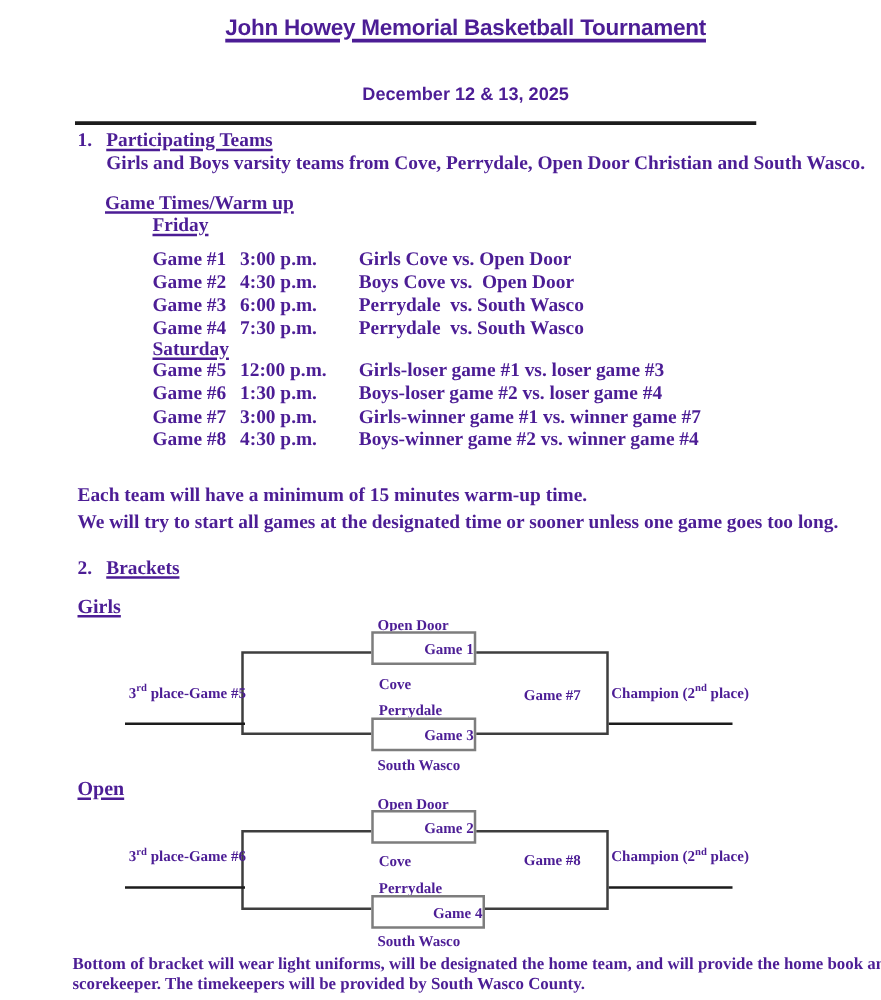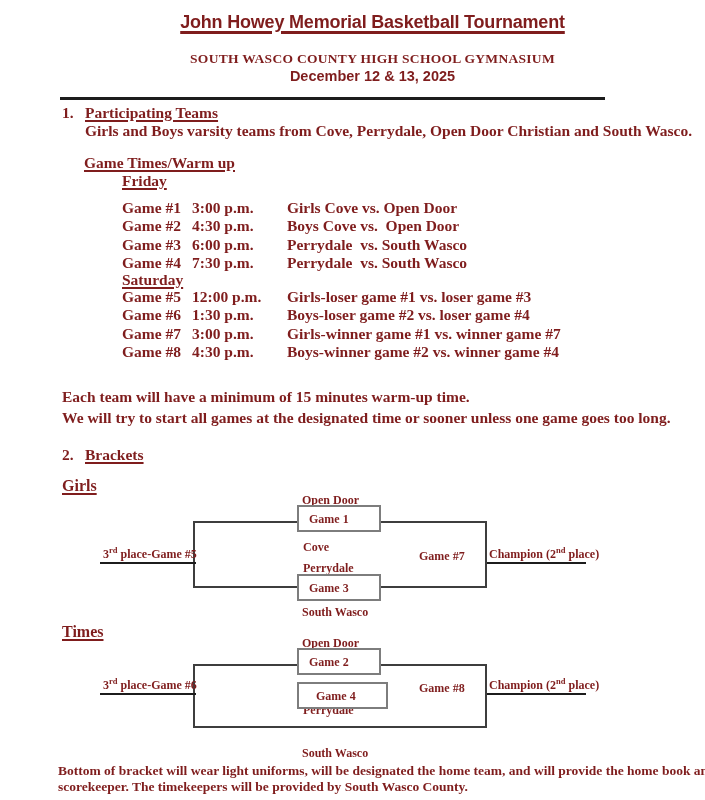--- a/index.html
+++ b/index.html
@@ -1,18 +1,18 @@
 <!DOCTYPE html>
 <html><head>
 <meta charset="utf-8">
 <style>
   html,body{margin:0;padding:0;background:#fff;}
   .page{
     position:relative;width:705px;height:800px;background:#ffffff;
-    font-family:"Liberation Serif",serif;font-weight:bold;color:#7f1d1d;
+    font-family:"Liberation Serif",serif;font-weight:bold;color:#4c1d95;
     overflow:hidden;
   }
   .abs{position:absolute;white-space:nowrap;}
   .u{text-decoration:underline;text-decoration-thickness:2px;text-underline-offset:2px;}
   .u1{text-decoration:underline;text-decoration-thickness:1.5px;text-underline-offset:2px;}
   .doc-title{
     left:40px;width:665px;top:12px;text-align:center;
     font-family:"Liberation Sans",sans-serif;font-size:18px;
     text-decoration:underline;text-decoration-thickness:2.5px;text-underline-offset:3px;
     letter-spacing:-0.2px;
@@ -22,35 +22,34 @@
   .hrule{left:60px;top:97px;width:545px;height:3px;background:#1c1c1c;}
   .h15{font-size:15.5px;}
   .num{display:inline-block;width:23px;}
   .sched-row{display:flex;line-height:18.4px;font-size:15.5px;}
   .sched-row .c1{width:70px;white-space:pre;}
   .sched-row .c2{width:95px;white-space:pre;}
   .sched-row .c3{white-space:pre;}
   .bk-label{font-size:12px;}
   .bk-box{
     width:70px;height:23px;padding-left:10px;line-height:24px;
-    border:2px solid #7d7d7d;background:#ffffff;z-index:2;font-size:12px;
+    border:2px solid #7d7d7d;background:#ffffff;z-index:2;font-size:12px;text-align:right;
   }
   .bk-rect{border:2px solid #3e3e3e;z-index:1;}
-  .bk-line{border-bottom:2px solid #1c1c1c;font-size:12px;padding-bottom:0;z-index:2;}
+  .bk-line{border-bottom:2px solid #1c1c1c;font-size:12px;padding-bottom:16px;z-index:2;}
   sup{font-size:8.5px;vertical-align:super;line-height:0;}
   .note{font-size:15.5px;line-height:16.5px;}
   .footer-note{font-size:13.5px;line-height:16px;}
 </style>
 </head>
 <body>
 
 <div class="page">
 
   <div class="abs doc-title">John Howey Memorial Basketball Tournament</div>
-  <div class="abs venue">SOUTH WASCO COUNTY HIGH SCHOOL GYMNASIUM</div>
   <div class="abs date-line">December 12 &amp; 13, 2025</div>
   <div class="abs hrule"></div>
 
   <div class="abs h15" style="left:62px;top:104px;">
     <span class="num">1.</span><span class="u">Participating Teams</span>
   </div>
   <div class="abs h15" style="left:85px;top:122px;">Girls and Boys varsity teams from Cove, Perrydale, Open Door Christian and South Wasco.</div>
 
   <div class="abs h15 u" style="left:84px;top:154px;">Game Times/Warm up</div>
 
@@ -119,33 +118,33 @@
     <span>3</span><sup>rd</sup><span> place-Game #5</span>
   </div>
   <div class="abs bk-label" style="left:419px;top:549px;z-index:2;">Game #7</div>
   <div class="abs bk-line" style="left:487px;top:547px;width:97px;padding-left:2px;">
     <span>Champion (2</span><sup>nd</sup><span> place)</span>
   </div>
   <div class="abs bk-label" style="left:303px;top:561px;z-index:2;">Perrydale</div>
   <div class="abs bk-box" style="left:297px;top:574px;">Game 3</div>
   <div class="abs bk-label" style="left:302px;top:605px;">South Wasco</div>
 
-  <div class="abs u" style="left:62px;top:623px;font-size:16px;">Times</div>
+  <div class="abs u" style="left:62px;top:623px;font-size:16px;">Open</div>
 
   <div class="abs bk-label u1" style="left:302px;top:636px;">Open Door</div>
   <div class="abs bk-rect" style="left:193px;top:664px;width:290px;height:60px;"></div>
   <div class="abs bk-box" style="left:297px;top:648px;">Game 2</div>
   <div class="abs bk-label" style="left:303px;top:682px;z-index:2;">Cove</div>
   <div class="abs bk-line" style="left:100px;top:678px;width:93px;padding-left:3px;">
     <span>3</span><sup>rd</sup><span> place-Game #6</span>
   </div>
   <div class="abs bk-label" style="left:419px;top:681px;z-index:2;">Game #8</div>
   <div class="abs bk-line" style="left:487px;top:678px;width:97px;padding-left:2px;">
     <span>Champion (2</span><sup>nd</sup><span> place)</span>
   </div>
   <div class="abs bk-label" style="left:303px;top:703px;z-index:2;">Perrydale</div>
-  <div class="abs bk-box" style="left:297px;top:682px;padding-left:17px;">Game 4</div>
+  <div class="abs bk-box" style="left:297px;top:716px;padding-left:17px;">Game 4</div>
   <div class="abs bk-label" style="left:302px;top:746px;">South Wasco</div>
 
   <div class="abs footer-note" style="left:58px;top:763px;">Bottom of bracket will wear light uniforms, will be designated the home team, and will provide the home book and</div>
   <div class="abs footer-note" style="left:58px;top:779px;">scorekeeper. The timekeepers will be provided by South Wasco County.</div>
 
 </div>
 
 </body></html>

